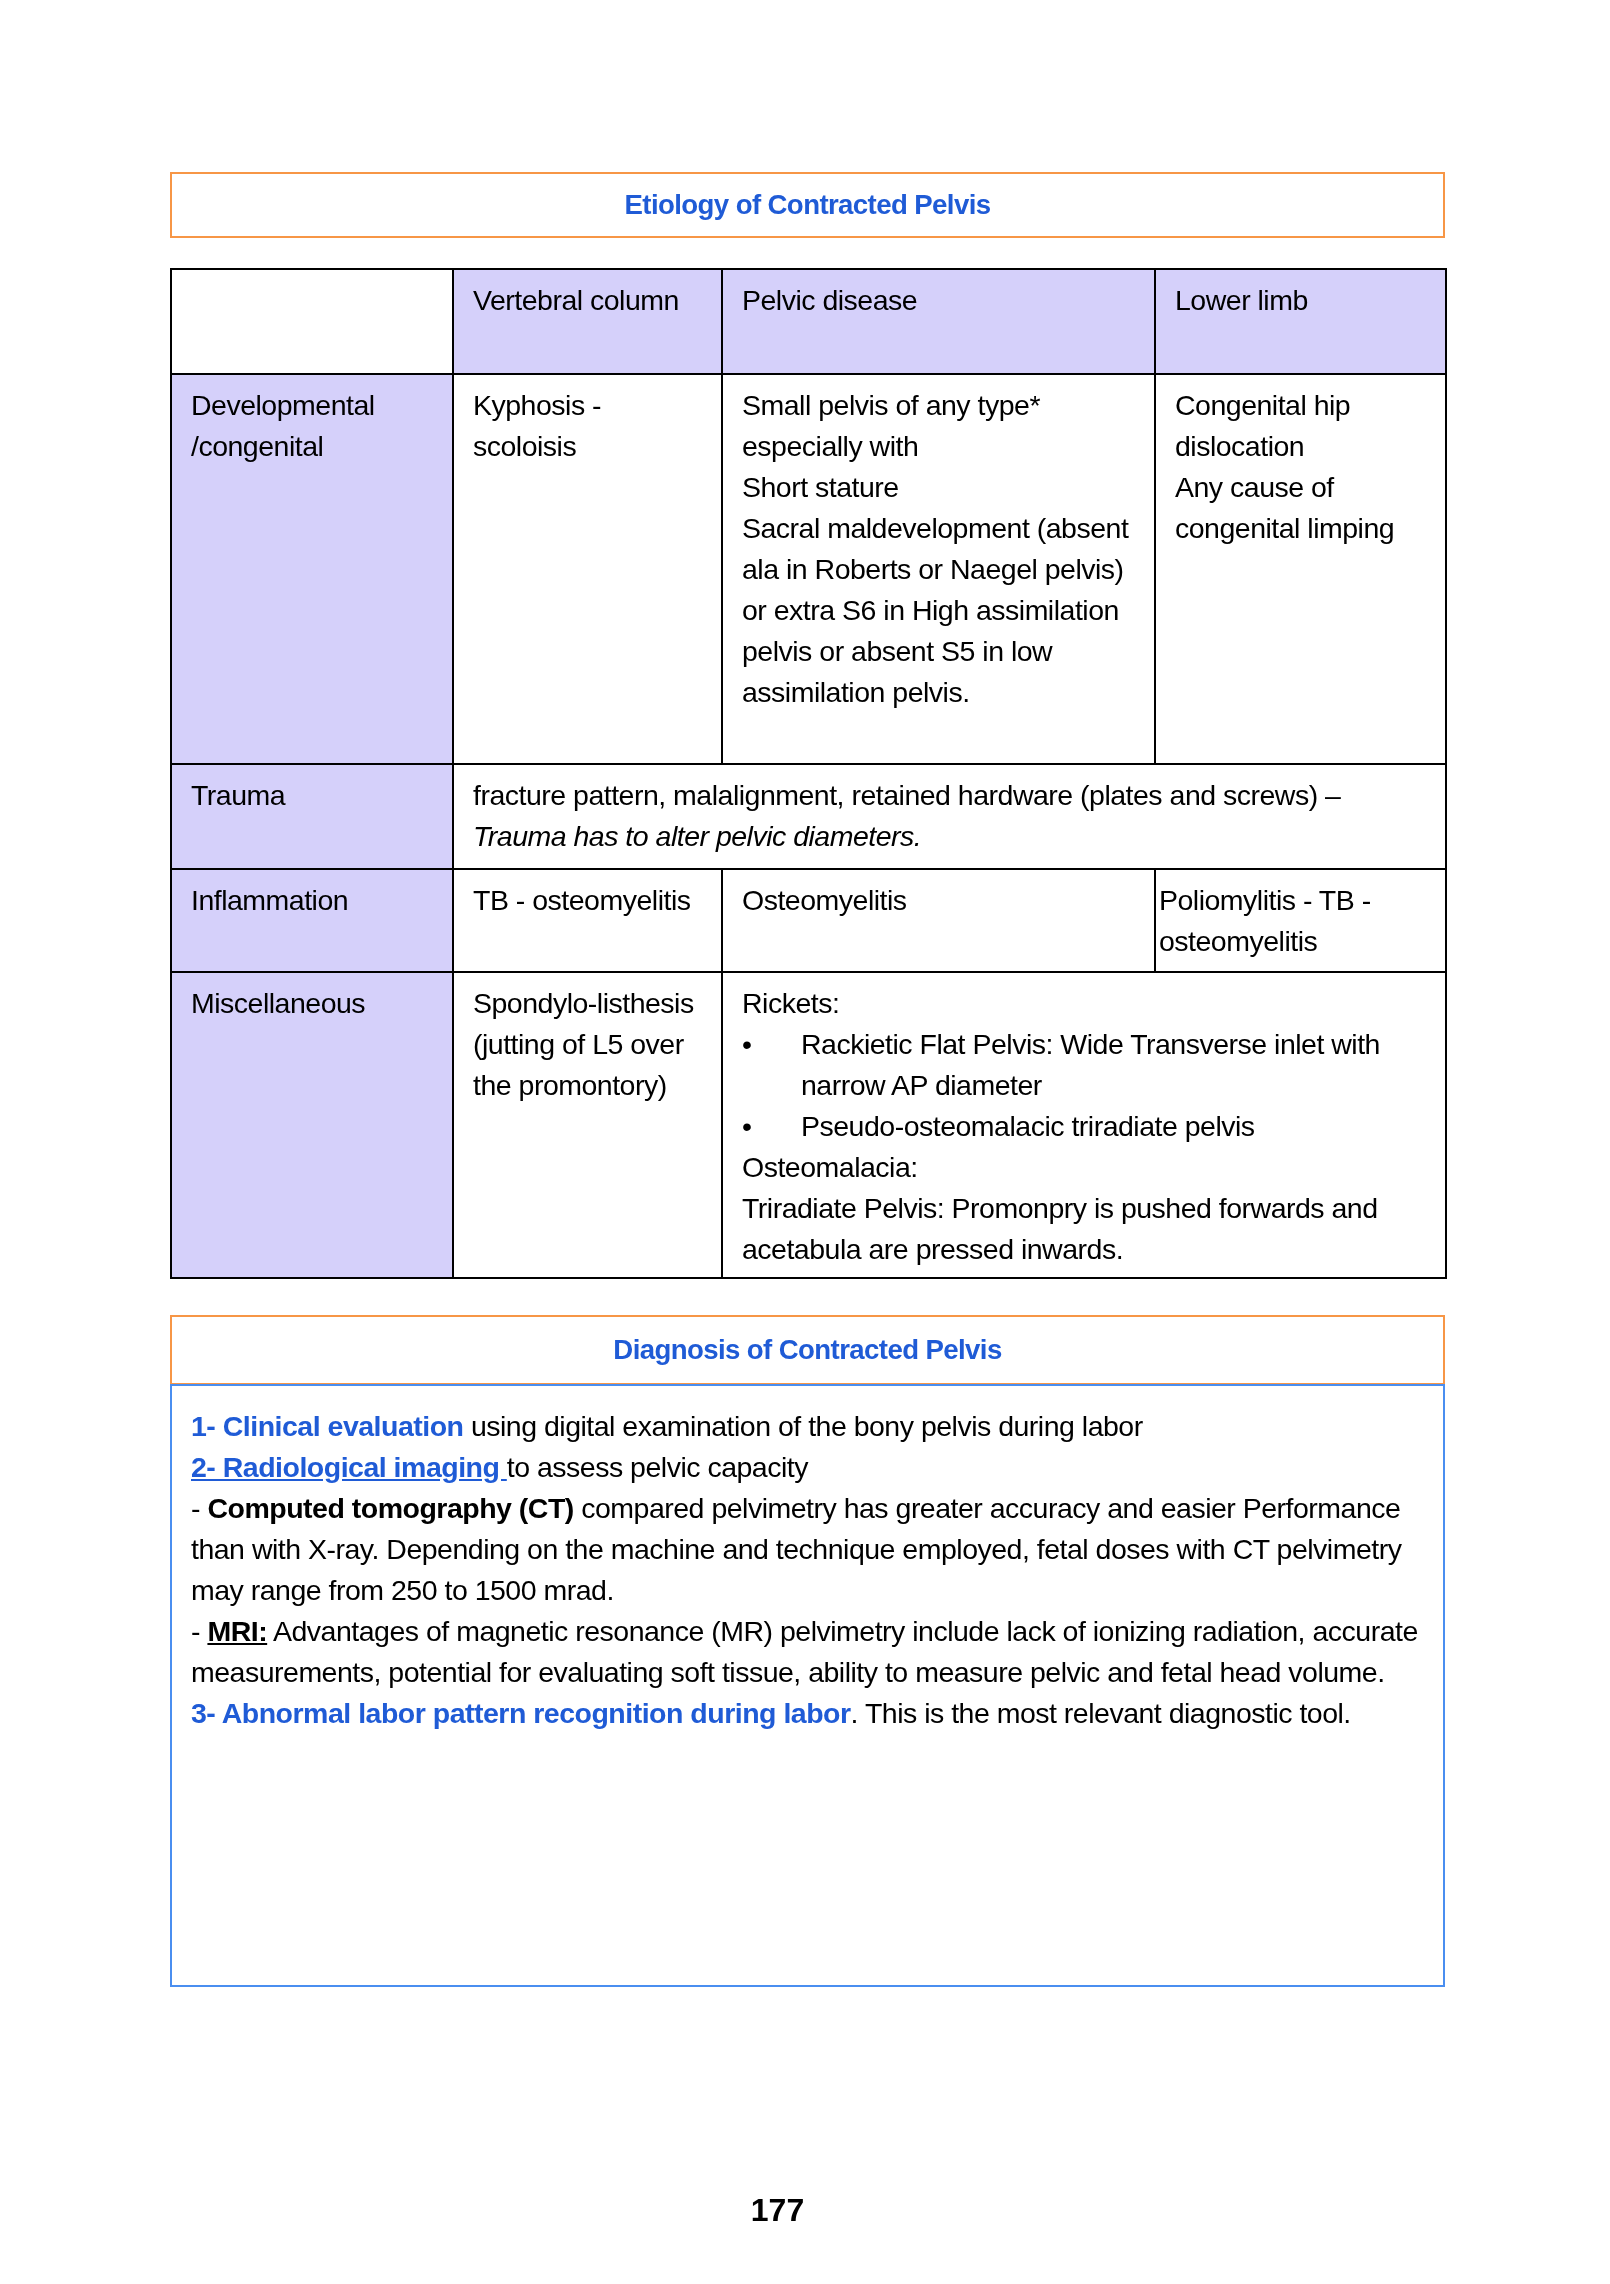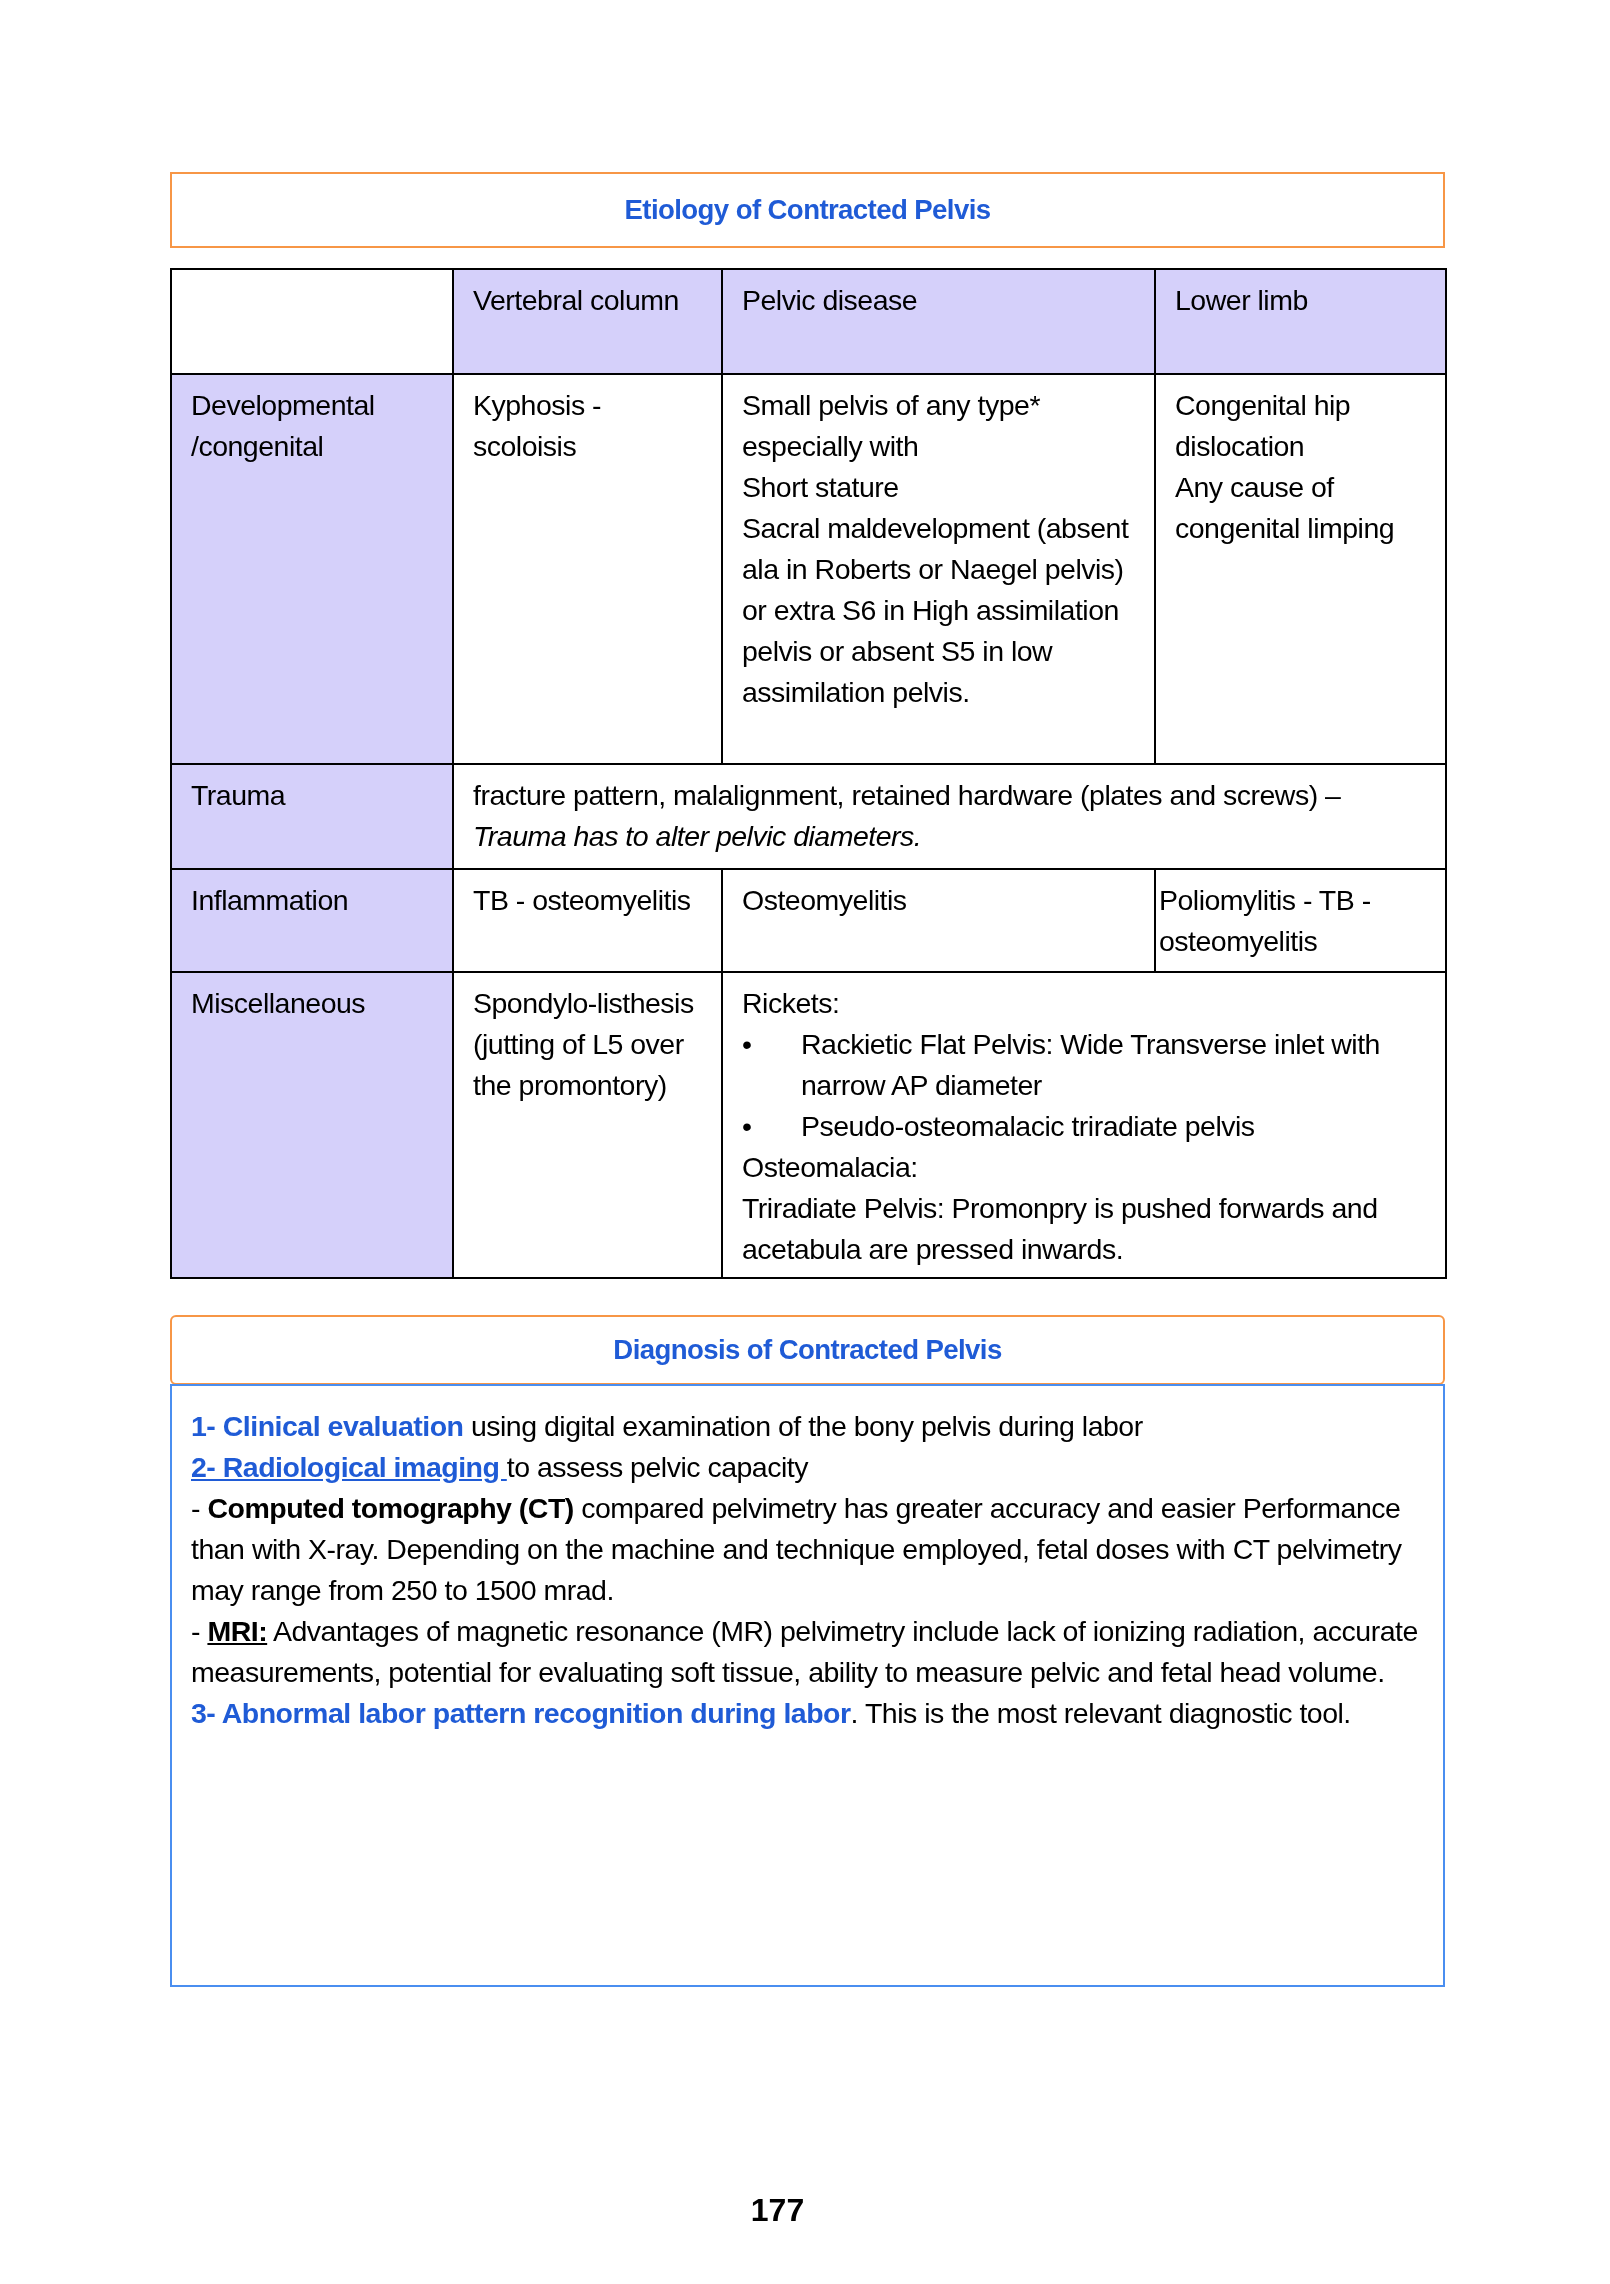--- a/index.html
+++ b/index.html
@@ -10,22 +10,22 @@
   }
   .title-box {
     position: absolute; left: 170px; width: 1275px;
     border: 2.9px solid #f79646; box-sizing: border-box;
     display: flex; align-items: center; justify-content: center;
     background: #fff;
   }
   .title-box span {
     color: #1f5bd6; font-weight: bold; font-size: 27.6px; letter-spacing: -0.6px;
   }
-  #t1 { top: 172px; height: 76px; }
-  #t2 { top: 1315px; height: 70px; border-radius: 6px; }
+  #t1 { top: 172px; height: 66px; }
+  #t2 { top: 1315px; height: 70px; }
 
   table.etio {
     position: absolute; left: 170px; top: 268px; width: 1275px;
     border-collapse: collapse; table-layout: fixed;
     font-size: 28.5px; line-height: 41px; letter-spacing: -0.5px;
   }
   table.etio td {
     border: 2.9px solid #000; vertical-align: top;
     padding: 9.5px 19px 7.6px 19px; box-sizing: border-box;
   }

